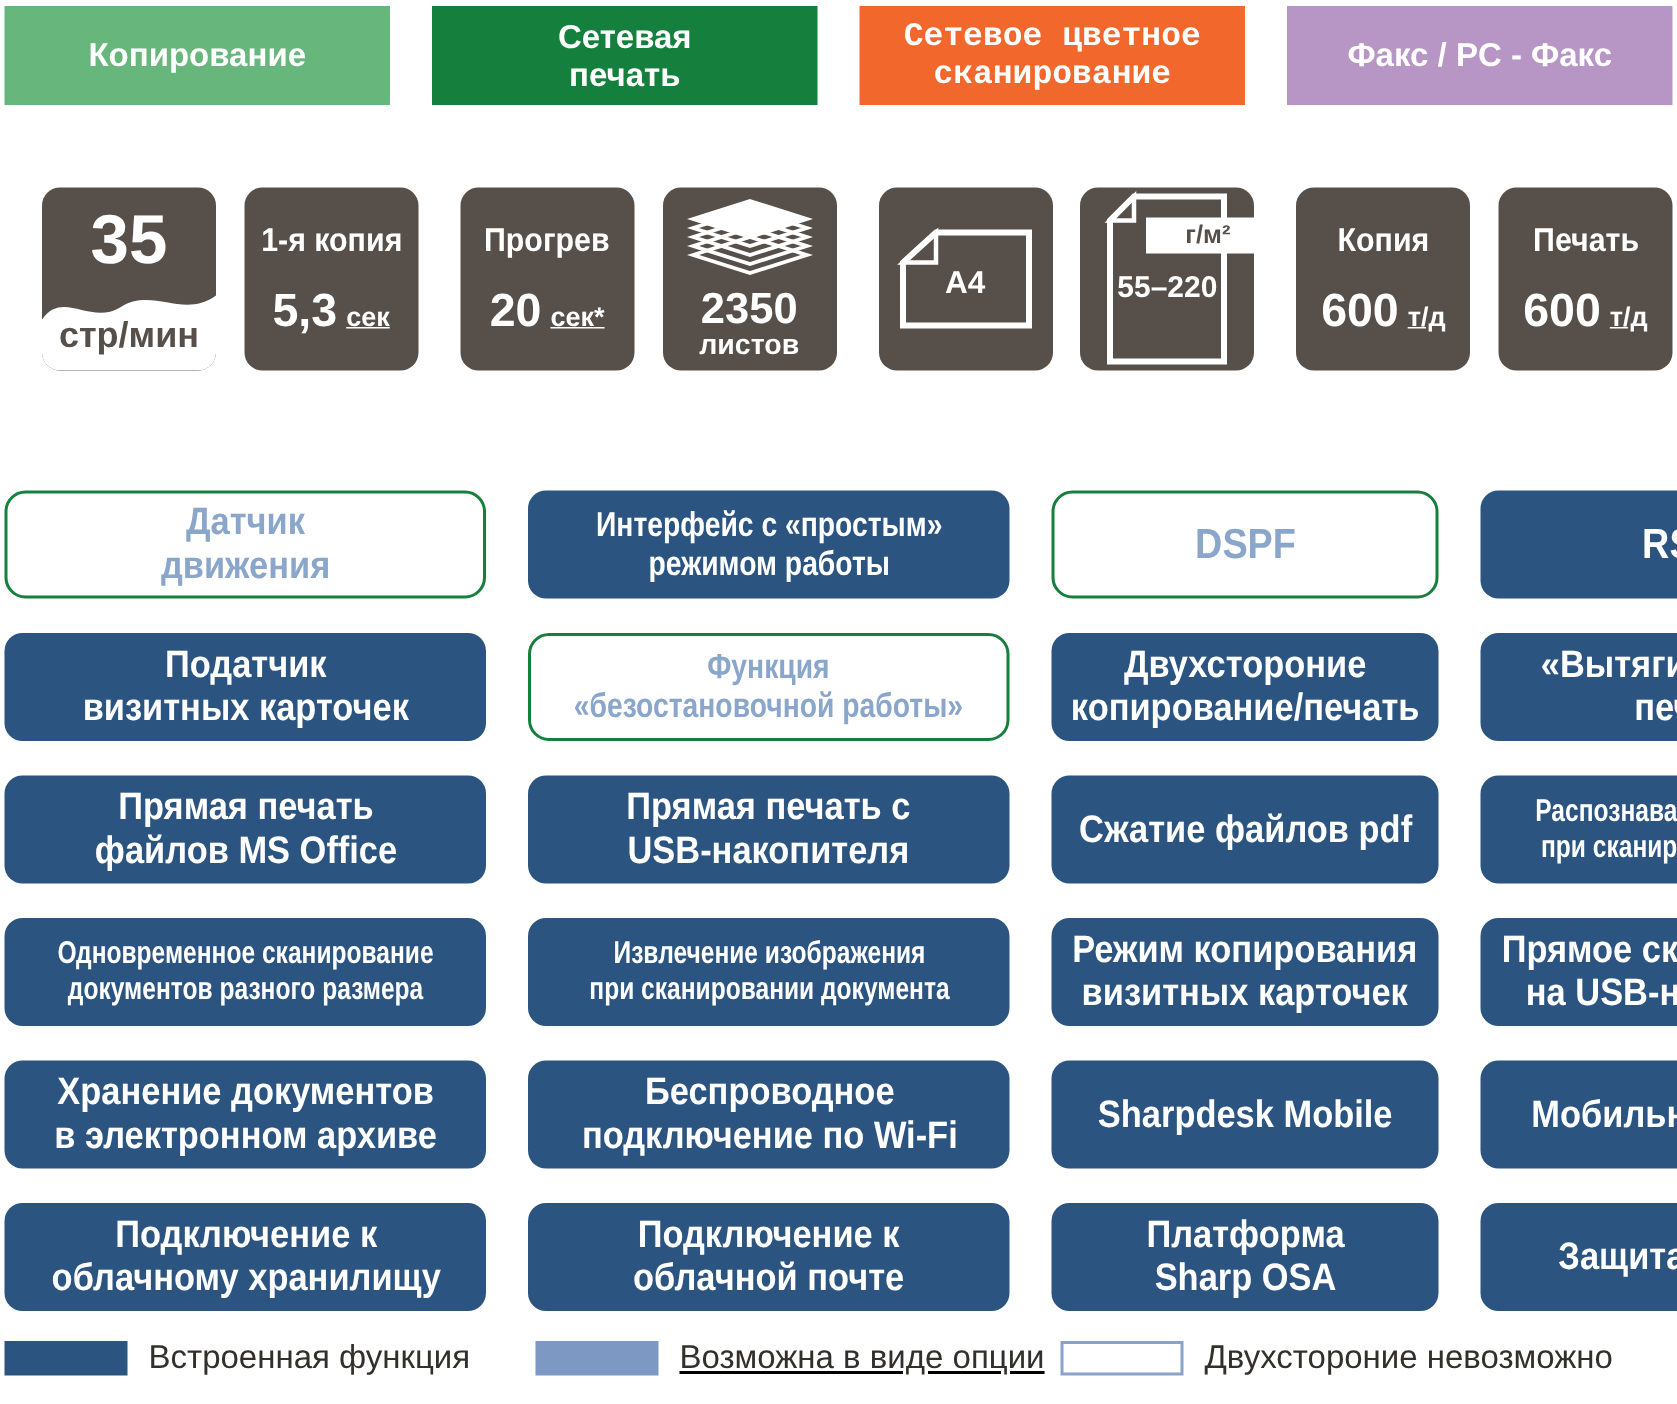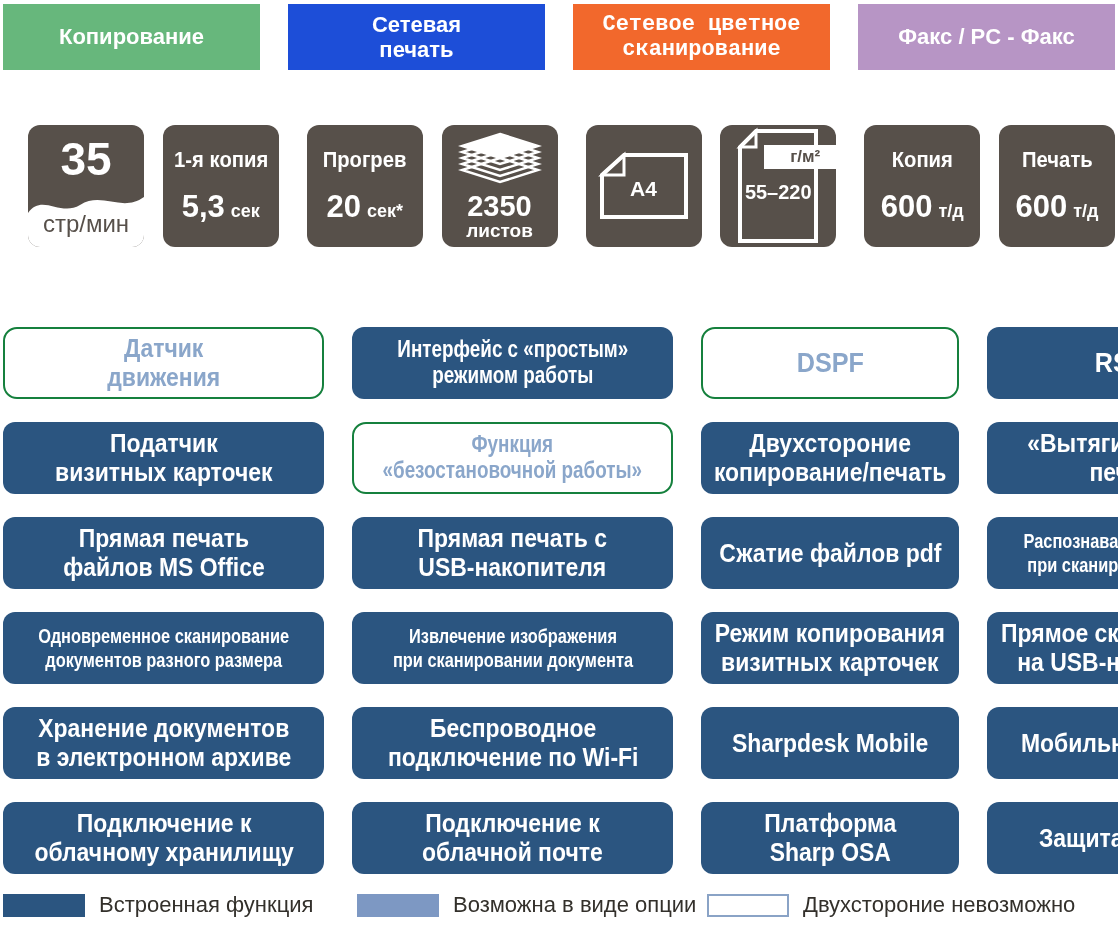--- a/index.html
+++ b/index.html
@@ -10,39 +10,39 @@
   
   .cols { display:grid; grid-template-columns:repeat(4,1fr);
           column-gap:28px; padding:0 3px; }
 
   
   .hdr-row { margin-top:4px; }
   .hdr { height:66px; display:flex; align-items:center; justify-content:center;
          color:#fff; font-weight:bold; font-size:22px; line-height:1.15;
          text-align:center; white-space:pre-line; }
   .hdr.copy  { background:#67b77c; }
-  .hdr.print { background:#1d4ed8; }
+  .hdr.print { background:#15803d; }
   .hdr.scan  { background:#f2682c;font-family:Liberation Mono, monospace; }
   .hdr.fax   { background:#b795c5; }
 
   
   .tiles-row { margin-top:55px;padding-left:28px; }
   .tile-pair { display:flex; justify-content:space-between; }
   .tile { position:relative; width:116px; height:122px; background:#57504a;
           border-radius:12px; color:#fff; overflow:hidden;
           display:flex; flex-direction:column; align-items:center; justify-content:center; }
   .t-big35 { position:relative; z-index:2; font-size:46px; font-weight:bold;
              margin-top:-54px; }
   .wave { position:absolute; left:0; bottom:0; z-index:1; }
   .t-unit35 { position:absolute; z-index:2; bottom:9px; width:100%;
-              text-align:center; color:#57504a; font-weight:normal; font-size:24px; }
+              text-align:center; color:#57504a; font-weight:bold; font-size:24px; }
   .t-title { font-size:22px; font-weight:bold; }
   .t-val { display:flex; align-items:baseline; gap:6px; margin-top:16px; }
   .t-num { font-size:31px; font-weight:bold; }
-  .t-sm  { font-size:18px; font-weight:bold; }
+  .t-sm  { font-size:18px; font-weight:bold;text-decoration:underline; }
   .t-stack-num { font-size:29px; font-weight:bold; line-height:1; margin-top:4px; }
   .t-stack-unit { font-size:19px; font-weight:bold; line-height:1.1; }
   .t-overlay { position:absolute; z-index:2; width:100%; text-align:center;
                font-weight:bold; color:#fff; }
   .t-a4 { top:52px; font-size:21px; }
   .t-gsm-tag { position:absolute; z-index:3; left:44px; top:20px; width:82px; height:24px;
                background:#fff; color:#57504a; font-size:17px; font-weight:bold;
                display:flex; align-items:center; justify-content:center; }
   .t-gsm-range { top:56px; font-size:20px; }
 
@@ -59,21 +59,21 @@
   .narrow { display:inline-block; white-space:pre; transform:scaleX(var(--sx,0.92));
             transform-origin:center; }
   .sz-lg { font-size:28px; }
   .sz-md { font-size:25.5px; }
   .sz-sm { font-size:23px; } .sz-sm .lbl { --sx:0.82; }
   .sz-xs { font-size:21px; } .sz-xs .lbl { --sx:0.78; }
 
   
   .legend { position:relative; height:30px; margin-top:18px; }
   .leg-item { position:absolute; top:0; display:flex; align-items:center; gap:14px; }
-  .leg-item.p1 { left:3px; } .leg-item.p2 { left:357px; } .leg-item.p3 { left:707px; }
+  .leg-item.p1 { left:3px; } .leg-item.p2 { left:357px;text-decoration:underline; } .leg-item.p3 { left:707px; }
   .sw { width:82px; height:23px; }
   .sw.builtin { background:#2b5580; }
   .sw.option  { background:#7d98c3; }
   .sw.none    { background:#fff; border:2px solid #8aa3c6; }
   .leg-label { font-size:22px; color:#33302b; }
 
   
   .watermark { position:absolute; left:348px; top:584px; z-index:10;
                display:flex; align-items:center; gap:20px; pointer-events:none; }
   .wm-logo { display:grid; grid-template-columns:repeat(3,18px);

